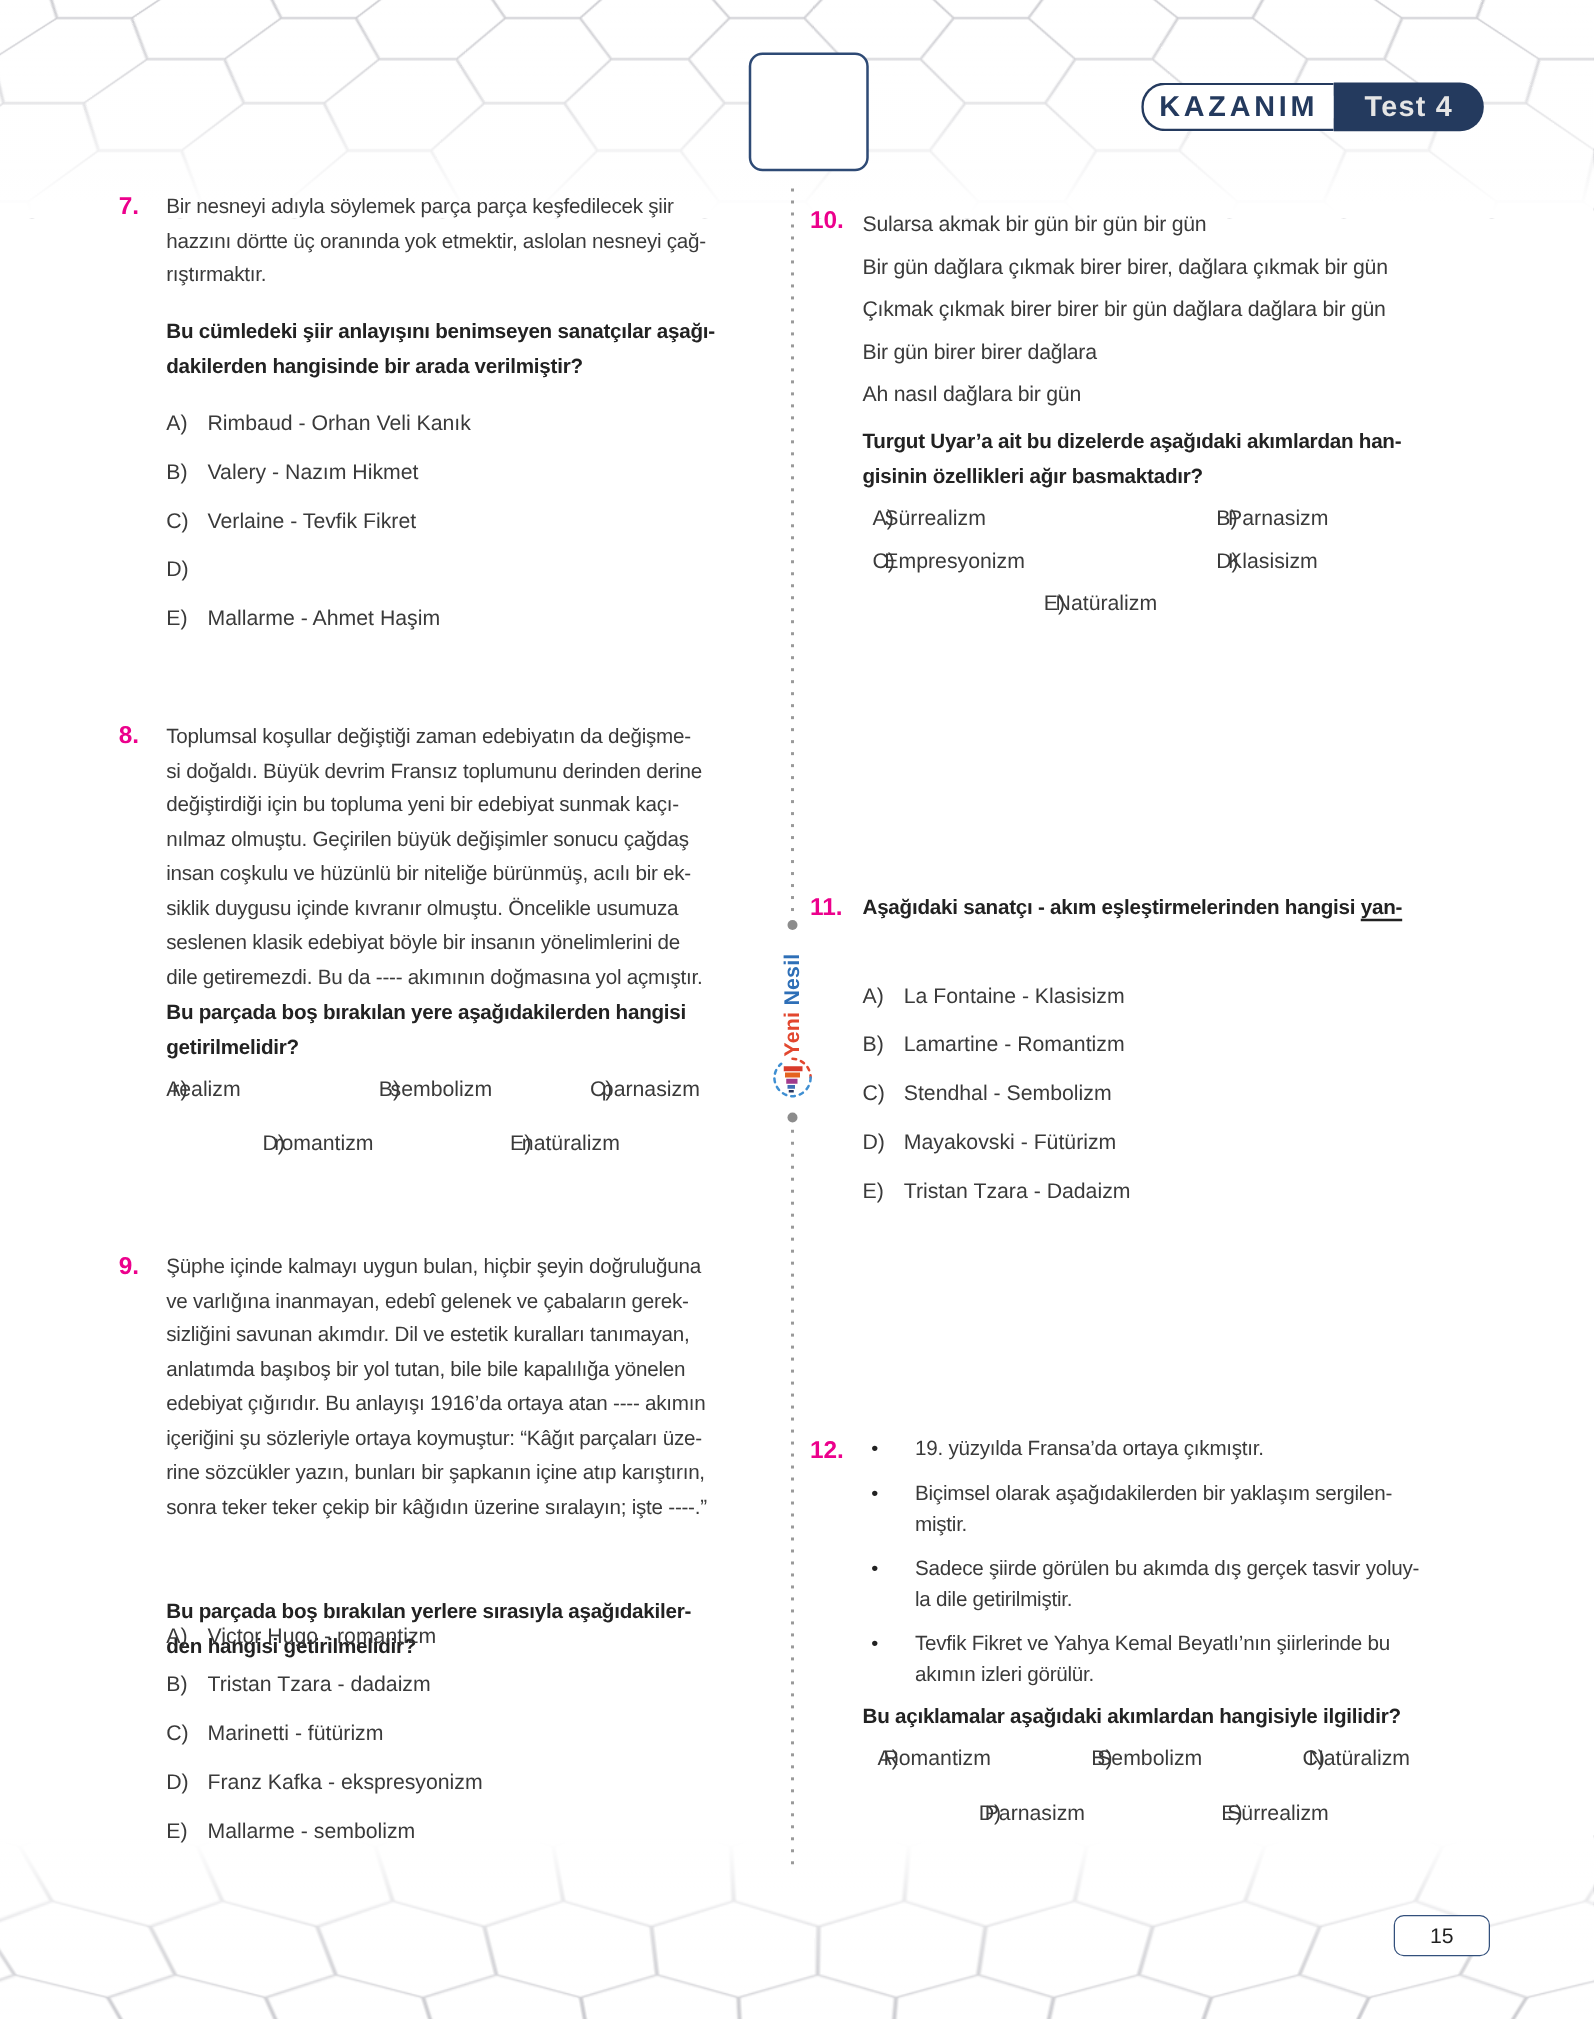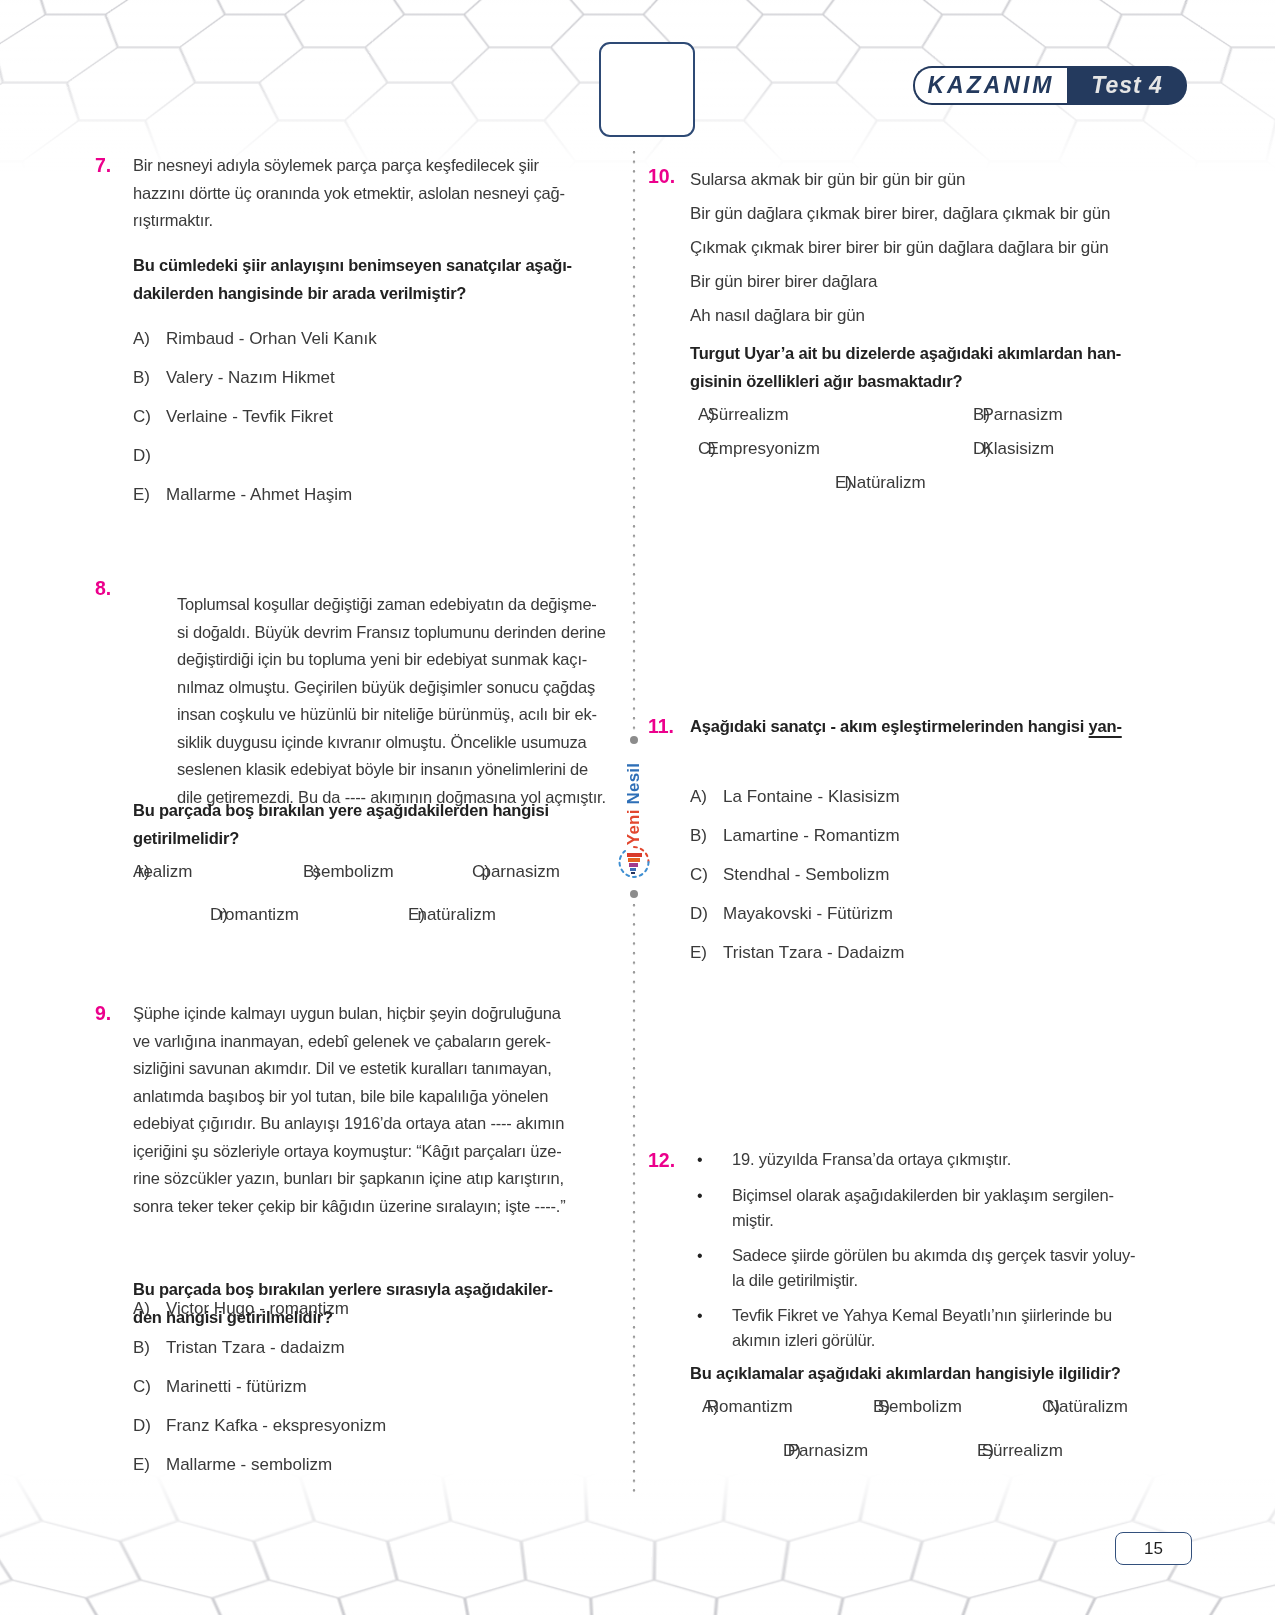--- a/index.html
+++ b/index.html
@@ -14,21 +14,21 @@
   .hexband.bot { top:1468px; height:147px; }
   .hexband svg { position:absolute; }
   .hexband.top svg { left:-113px; top:-45px; transform:perspective(430px) rotateX(26deg); transform-origin:50% 0%; }
   .hexband.bot svg { left:-113px; bottom:-45px; transform:perspective(430px) rotateX(-26deg); transform-origin:50% 100%; }
   .fade { position:absolute; inset:0; }
   .hexband.top .fade { background:linear-gradient(180deg, rgba(255,255,255,0.05) 0%, rgba(255,255,255,0.35) 40%, rgba(255,255,255,0.8) 75%, #fff 98%); }
   .hexband.bot .fade { background:linear-gradient(0deg, rgba(255,255,255,0.05) 0%, rgba(255,255,255,0.35) 45%, rgba(255,255,255,0.8) 80%, #fff 98%); }
   
   .header-box { position:absolute; left:599px; top:42px; width:92px; height:91px;
     background:#fff; border:2px solid #2e4a75; border-radius:11px; }
-  .badge { position:absolute; left:913px; top:66px; height:39px; display:flex;font-style:italic; }
+  .badge { position:absolute; left:913px; top:66px; height:39px; display:flex; }
   .badge-left { background:#fff; border:2.5px solid #243a5e; border-right:none;
     border-radius:19px 0 0 19px; width:152px; display:flex; align-items:center; justify-content:center;
     font-weight:bold; font-size:23px; letter-spacing:3px; color:#243a5e; }
   .badge-right { background:#243a5e; border-radius:0 19px 19px 0; width:120px;
     display:flex; align-items:center; justify-content:center;
     font-weight:bold; font-size:23px; letter-spacing:1px; color:#e5e5e5; }
   
   .dotline { position:absolute; left:632px; width:4px;
     background-image:radial-gradient(circle at 2px 2px, #9a9a9a 1.3px, rgba(0,0,0,0) 1.6px);
     background-size:4px 9.6px; background-repeat:repeat-y; }
@@ -140,21 +140,21 @@
         </div>
       <div class="opt">
           <span class="olet">E)</span>
           <span>Mallarme - Ahmet Haşim</span>
         </div>
     </div>
   </section>
 
   <section class="q lcol" style="left:95px; top:575px; width:515px; height:380px;">
     <span class="qnum">8.</span>
-    <div class="qbody" style="top:16px;margin-left:44px;">Toplumsal koşullar değiştiği zaman edebiyatın da değişme-
+    <div class="qbody" style="top:1px;">Toplumsal koşullar değiştiği zaman edebiyatın da değişme-
 si doğaldı. Büyük devrim Fransız toplumunu derinden derine
 değiştirdiği için bu topluma yeni bir edebiyat sunmak kaçı-
 nılmaz olmuştu. Geçirilen büyük değişimler sonucu çağdaş
 insan coşkulu ve hüzünlü bir niteliğe bürünmüş, acılı bir ek-
 siklik duygusu içinde kıvranır olmuştu. Öncelikle usumuza
 seslenen klasik edebiyat böyle bir insanın yönelimlerini de
 dile getiremezdi. Bu da ---- akımının doğmasına yol açmıştır.</div>
     <div class="qsub qprompt" style="top:222px;">Bu parçada boş bırakılan yere aşağıdakilerden hangisi
 getirilmelidir?</div>
     <div class="optrow" style="top:287px;">

